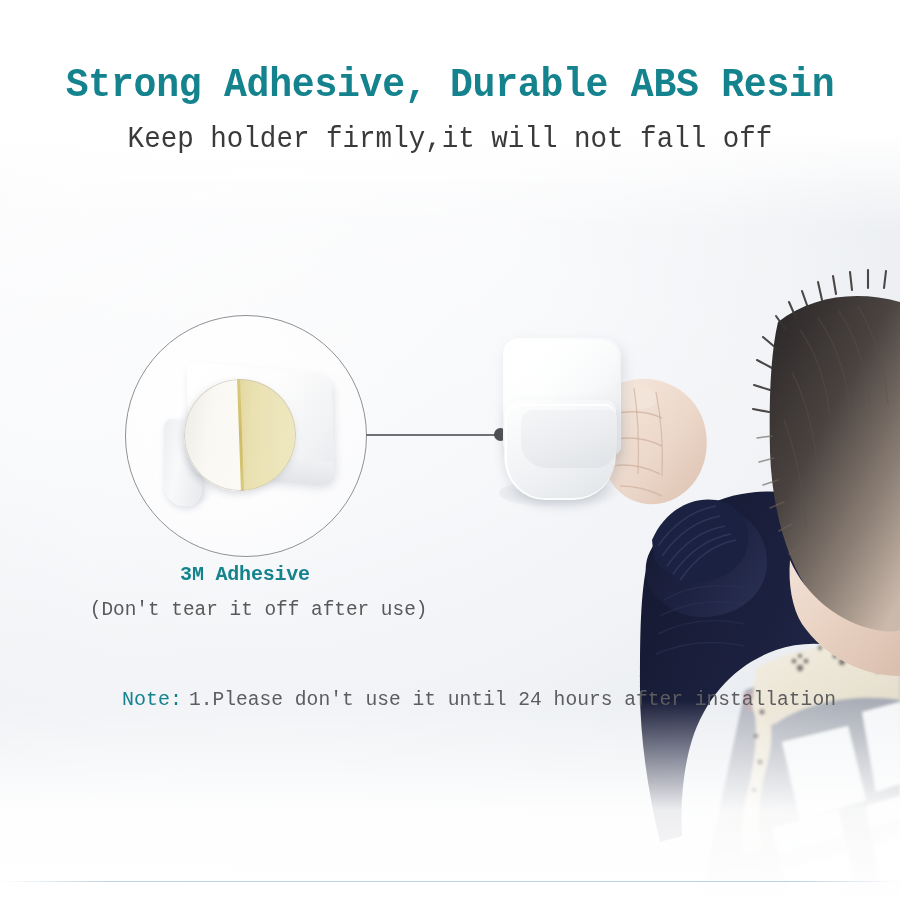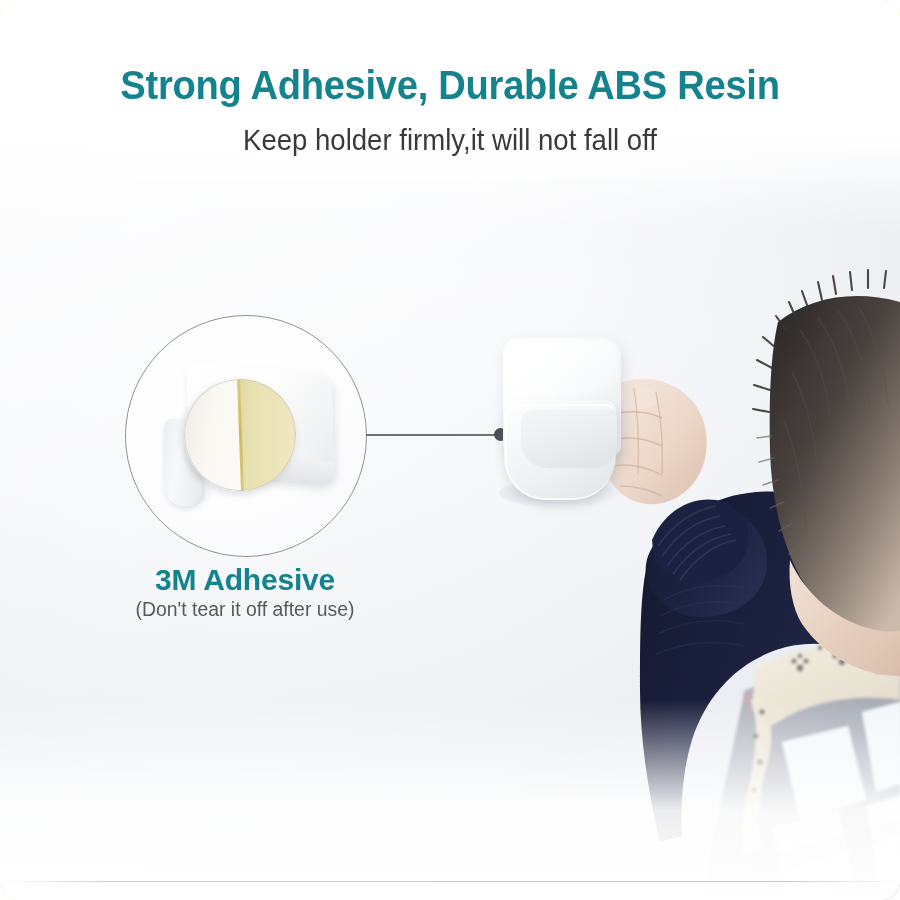--- a/index.html
+++ b/index.html
@@ -5,23 +5,22 @@
   html, body {
     margin: 0;
     padding: 0;
     background: #ffffff;
   }
   #page {
     position: relative;
     width: 900px;
     height: 900px;
     overflow: hidden;
-    font-family: Liberation Sans, sans-serif;
+    font-family: Liberation Mono, monospace;
     background: #fde047;
-    border-radius: 18px;
   }
 
   
   .wall {
     position: absolute;
     inset: 0;
     background:
       radial-gradient(ellipse 70% 55% at 30% 38%, #ffffff 0%, #fdfdfe 45%, #f6f7f9 78%, #eef0f3 100%);
   }
   .wall-sheen {
@@ -261,21 +260,21 @@
   
   .child { position: absolute; left: 0; top: 0; width: 900px; height: 900px; pointer-events: none; }
 
   
   .caption-title {
     position: absolute;
     left: 100px;
     top: 563px;
     width: 290px;
     text-align: center;
-    font-size: 30px;
+    font-size: 20px;
     font-weight: 700;
     color: #14838e;
     letter-spacing: -0.2px;
   }
   .caption-sub {
     position: absolute;
     left: 85px;
     top: 598px;
     width: 320px;
     text-align: center;
@@ -506,16 +505,20 @@
     </div>
     <div class="hook-lip"></div>
     <div class="hook-lip-inner"></div>
     <div class="hook-lip-edge"></div>
   </div>
 
   <div class="caption-title">3M Adhesive</div>
   <div class="caption-sub">(Don't tear it off after use)</div>
 
   <div class="note">
+    <div class="note-row">
+      <span class="note-label">Note:</span>
+      <span class="note-text">1.Please don't use it until 24 hours after installation</span>
+    </div>
   </div>
 
   <div class="baseline-rule"></div>
 </div>
 
 </body></html>

